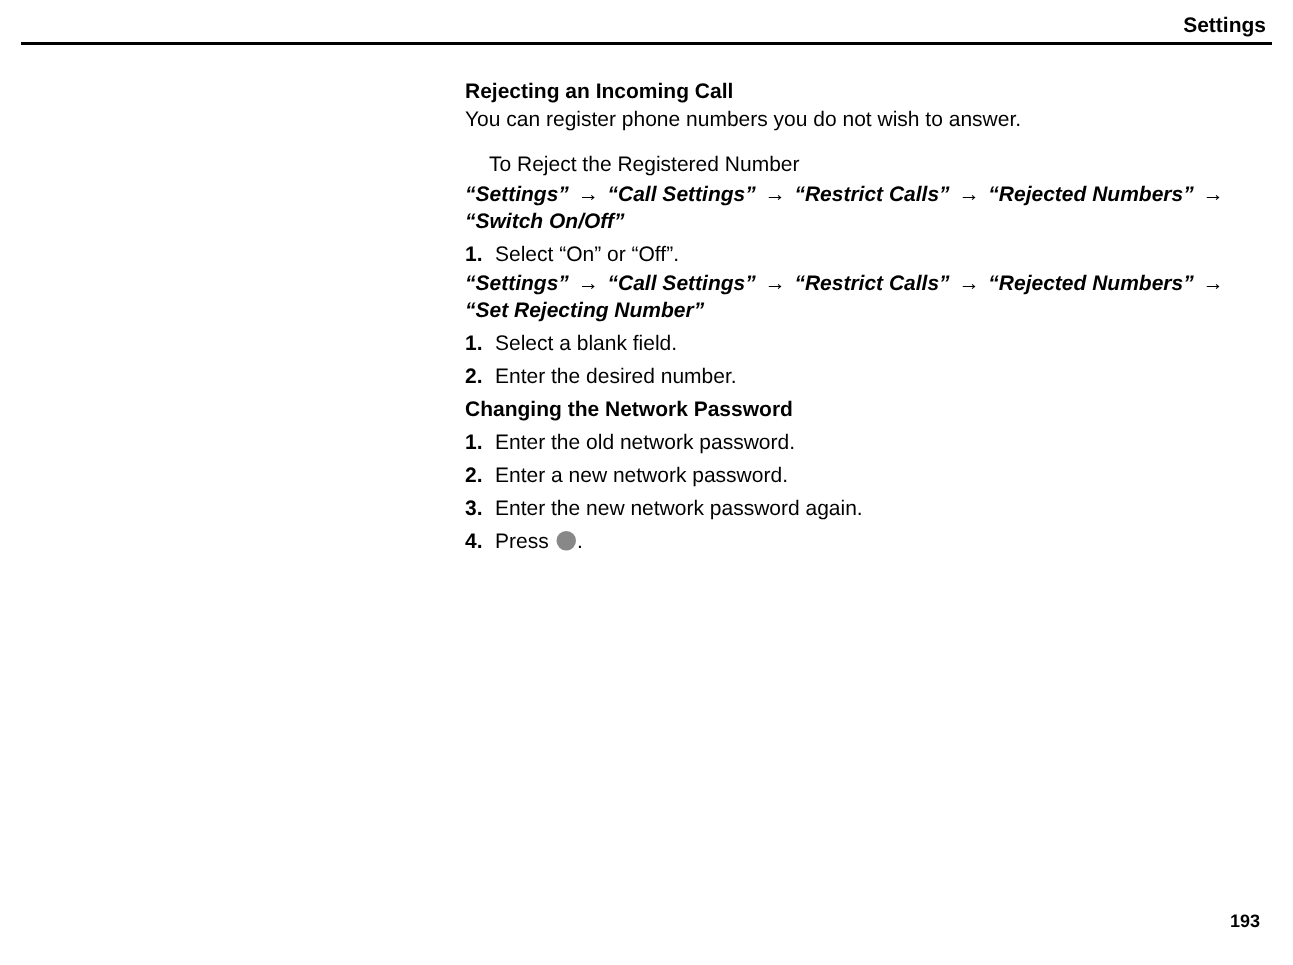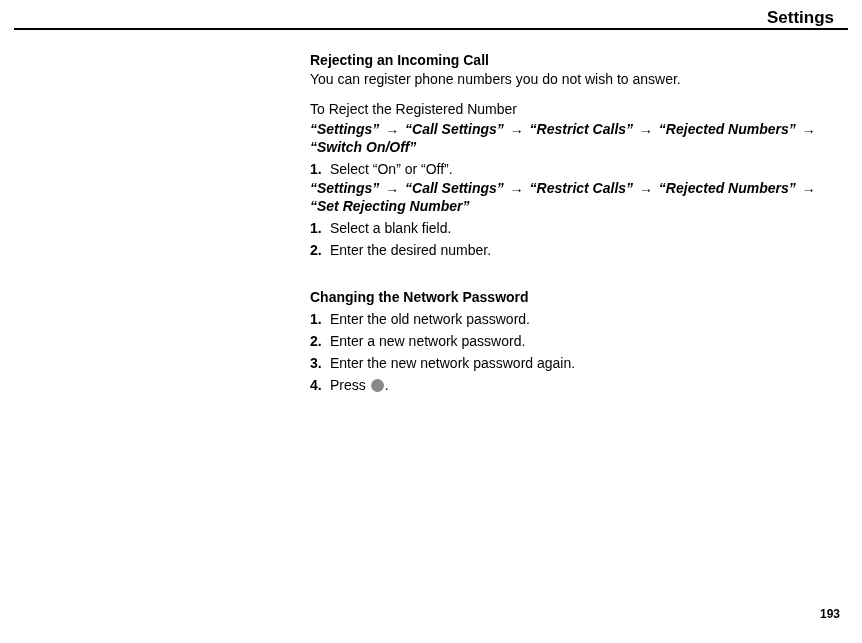--- a/index.html
+++ b/index.html
@@ -13,47 +13,47 @@
     position: relative;
   }
   .page {
     position: relative;
     width: 862px;
     height: 643px;
   }
   .header {
     position: absolute;
     top: 8px;
-    right: 28px;
+    right: 18px;
     font-weight: bold;
-    font-size: 17px;
+    font-size: 14px;
   }
   .hr {
     position: absolute;
     top: 28px;
     left: 14px;
     right: 14px;
     height: 1.5px;
     background: #000;
   }
   .content {
     position: absolute;
     top: 52px;
     left: 310px;
     right: 22px;
     font-size: 14px;
     line-height: 1.28;
   }
   .sect-title {
     font-weight: bold;
-    margin-top: 29px;
+    margin-top: 4px;
   }
   .sect-title.first { margin-top: 0; }
   .intro { margin-top: 1px; }
-  .subhead { margin-top: 12px; }
+  .subhead { margin-top: 12px; margin-left: 16px; }
   .navpath {
     font-weight: bold;
     font-style: italic;
     margin-top: 2px;
   }
   .arrow { font-style: normal; font-weight: normal; margin: 0 2px; }
   ol.steps {
     list-style: none;
     padding: 0;
     margin: 0;

